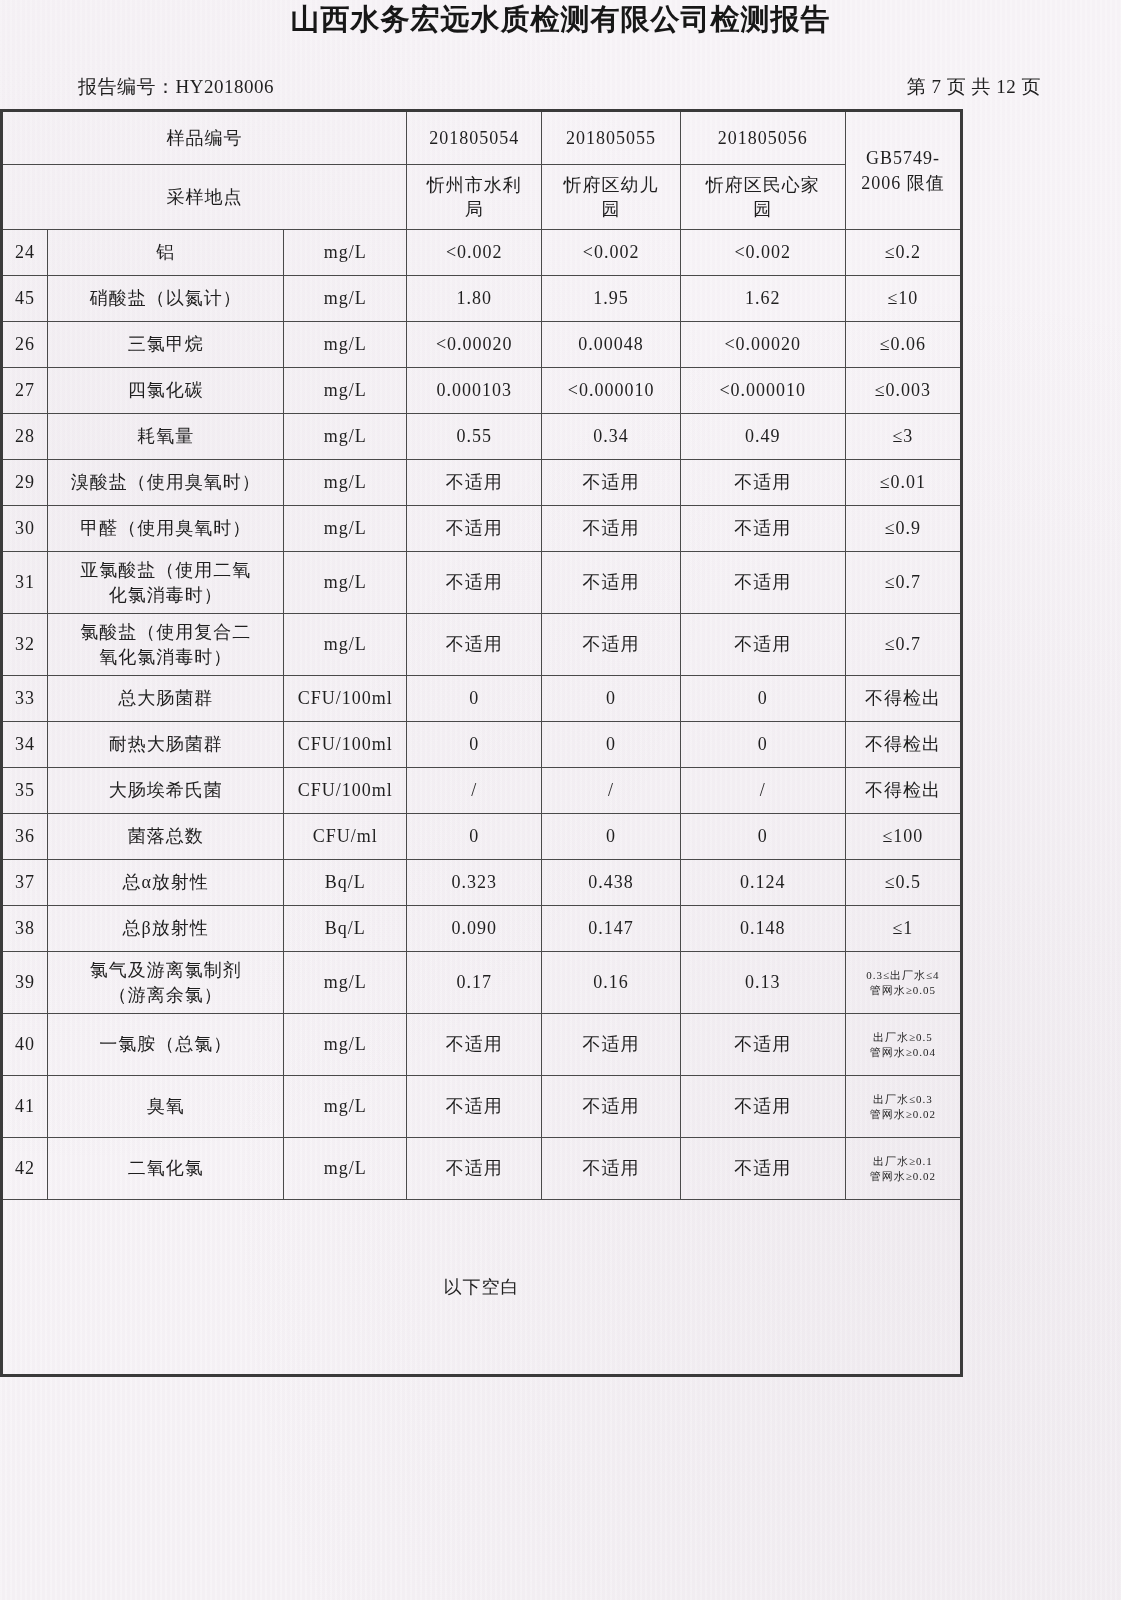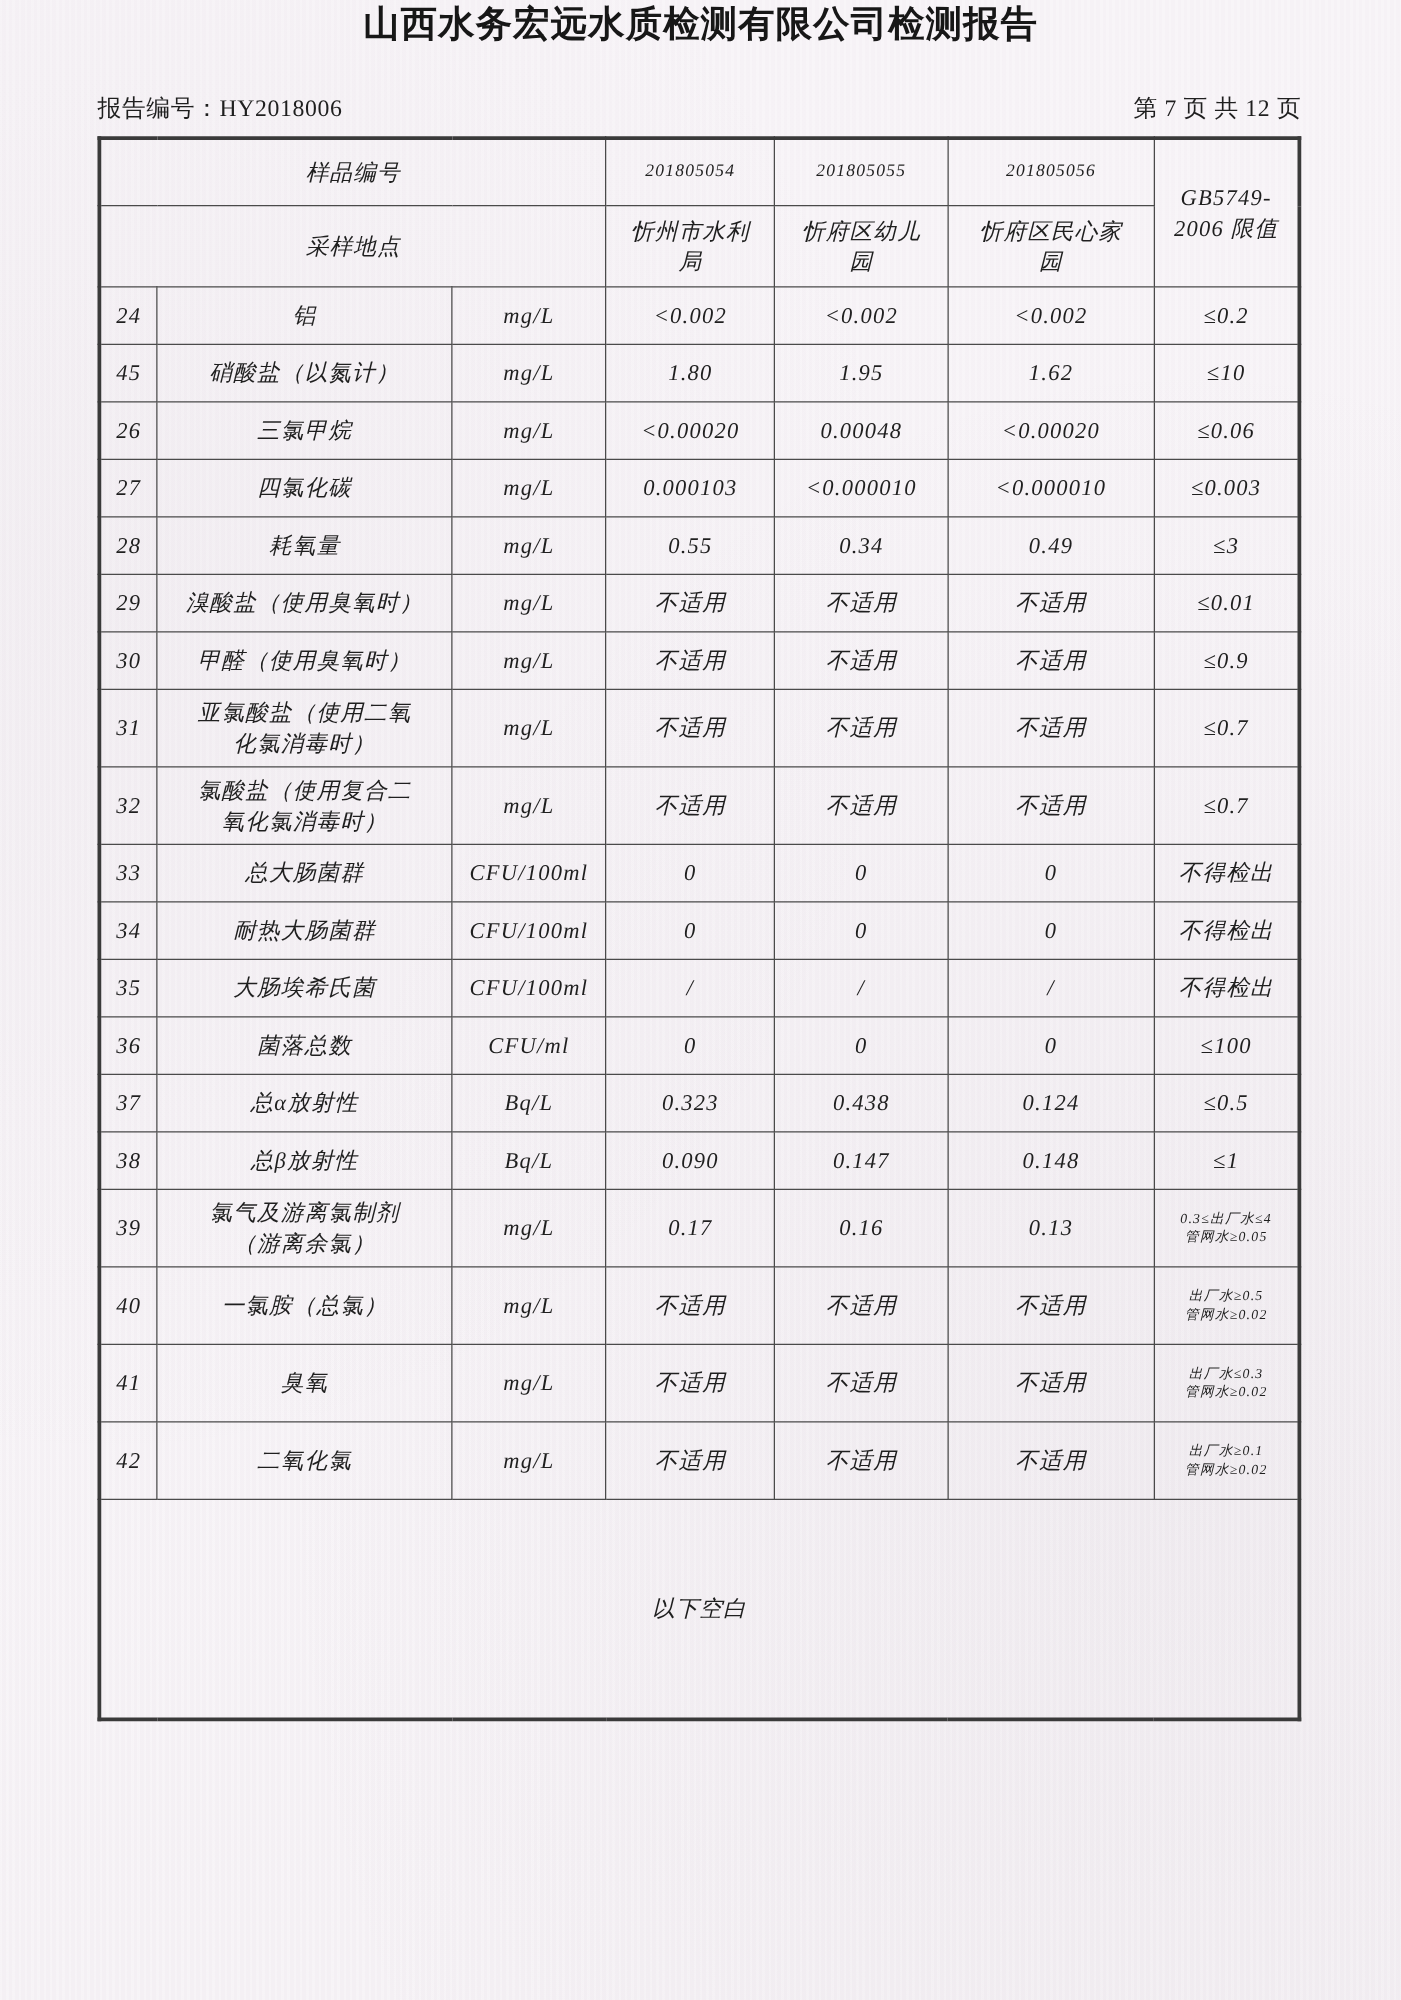--- a/index.html
+++ b/index.html
@@ -29,27 +29,25 @@
   }
   .meta{
     display:flex;
     justify-content:space-between;
     align-items:flex-end;
     margin:34px 80px 9px 78px;
     font-size:19px;
     letter-spacing:0.5px;
   }
   table.report{
-    margin-left:78px;
     width:963px;
     border-collapse:collapse;
     table-layout:fixed;
     border:3px solid #3a3a3a;
     font-size:18px;
-    font-style:italic;
   }
   table.report td{
     border:1.5px solid #4a4a4a;
     padding:3px 4px;
     text-align:center;
     vertical-align:middle;
     letter-spacing:1px;
     white-space:pre-line;
     line-height:1.35;
   }
@@ -69,21 +67,21 @@
   tbody tr{height:46px;}
   tbody tr.two-line{height:62px;}
   td.limit-small{font-size:11px;letter-spacing:0;line-height:1.45;padding:2px 1px;}
   td.blank-cell{
     height:168px;
     text-align:left;
     vertical-align:top;
     padding:26px 0 0 17px;
     letter-spacing:2px;
   }
-  .sample-id{font-size:14px;letter-spacing:0.5px;}
+  .sample-id{font-size:18px;letter-spacing:0.5px;}
 </style>
 </head>
 <body>
 
 <div class="page">
 
   <div class="title">山西水务宏远水质检测有限公司检测报告</div>
 
   <div class="meta">
     <span>报告编号：HY2018006</span>
@@ -269,21 +267,21 @@
 管网水≥0.05</td>
         </tr>
         <tr class="two-line">
           <td>40</td>
           <td class="cell-name">一氯胺（总氯）</td>
           <td>mg/L</td>
           <td>不适用</td>
           <td>不适用</td>
           <td>不适用</td>
           <td class="limit-small">出厂水≥0.5
-管网水≥0.02</td>
+管网水≥0.04</td>
         </tr>
         <tr class="two-line">
           <td>41</td>
           <td class="cell-name">臭氧</td>
           <td>mg/L</td>
           <td>不适用</td>
           <td>不适用</td>
           <td>不适用</td>
           <td class="limit-small">出厂水≤0.3
 管网水≥0.02</td>

